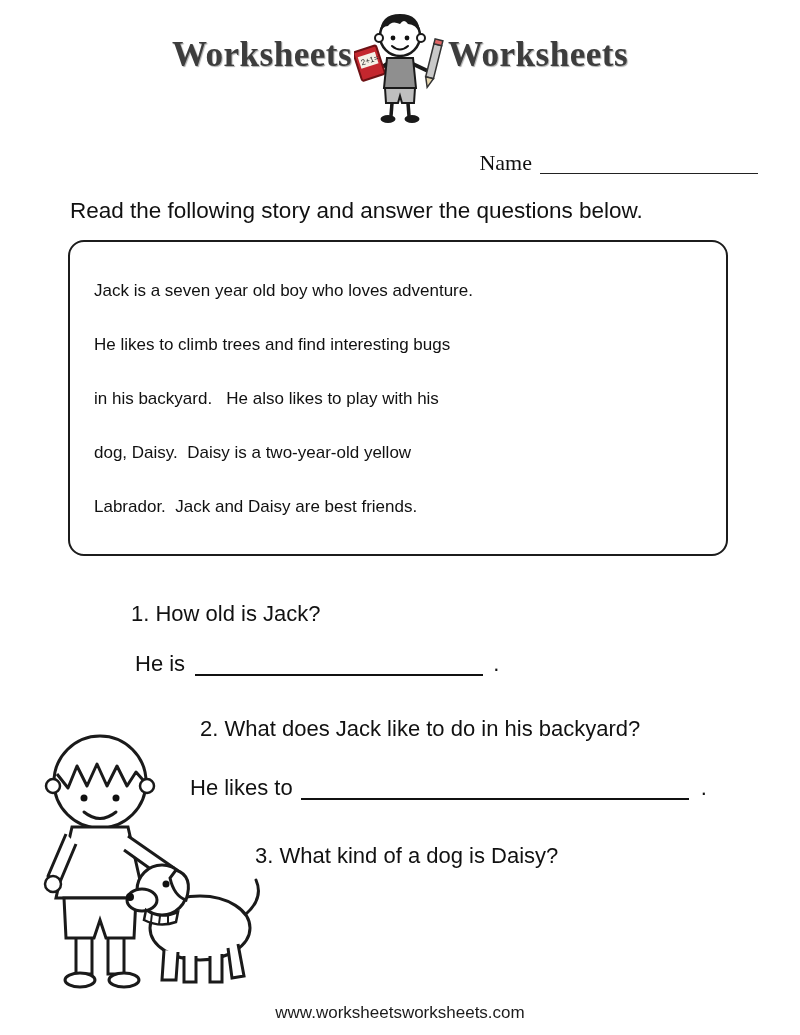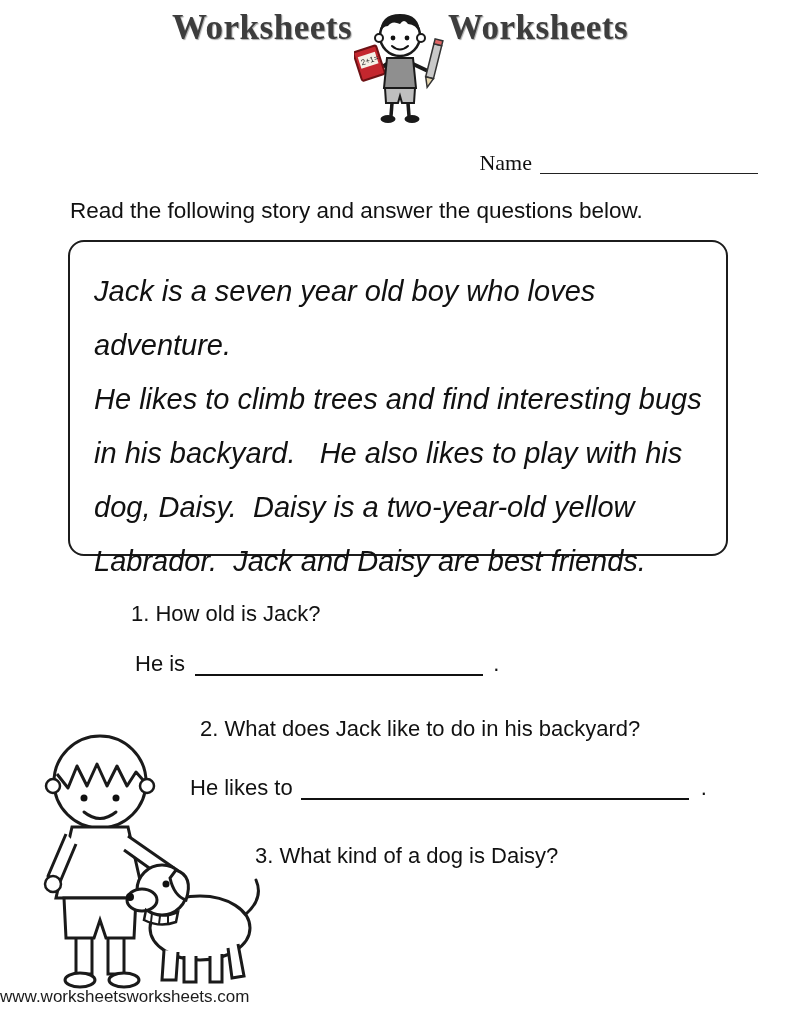--- a/index.html
+++ b/index.html
@@ -5,21 +5,21 @@
   * { margin:0; padding:0; box-sizing:border-box; }
   html,body { background:#fff; }
   .sheet {
     position:relative; width:800px; height:1035px; margin:0 auto;
     background:#fff; color:#111; overflow:hidden;
     font-family:"Liberation Sans", sans-serif;
   }
   
   .logo-row {
     position:absolute; top:8px; left:0; right:0;
-    display:flex; justify-content:center; align-items:flex-start; gap:2px;
+    display:flex; justify-content:center; align-items:center; gap:2px;
   }
   .logo-text {
     font-family:"Liberation Serif", serif; font-weight:700;
     font-size:35px; color:#3d3d3d; letter-spacing:.5px;
     text-shadow:1px 1px 1px #a9a9a9; margin-bottom:24px;
   }
   .logo-boy { width:92px; height:118px; }
   
   .name-row {
     position:absolute; top:150px; right:42px;
@@ -30,42 +30,42 @@
     border-bottom:1.5px solid #222; vertical-align:-4px;
   }
   
   .instructions { position:absolute; top:198px; left:70px; font-size:22.5px; }
   
   .story-box {
     position:absolute; top:240px; left:68px; width:660px; height:316px;
     border:2.5px solid #1c1c1c; border-radius:16px;
     padding:22px 18px 0 24px;
   }
-  .story-text { font-size:29px; line-height:54px; white-space:pre-wrap;font-style:italic; }
+  .story-text { font-size:17px; line-height:54px; white-space:pre-wrap; }
   
   .question, .answer { position:absolute; font-size:22px; white-space:nowrap; }
   .blank {
     display:inline-block; height:1em; border-bottom:2px solid #111;
     vertical-align:-5px;
   }
   #q1 { left:95px;  top:601px;margin-left:36px; }
   #a1 { left:135px; top:651px; }
   #a1 .blank { width:288px; margin:0 10px 0 10px; }
   #q2 { left:200px; top:716px; }
   #a2 { left:190px; top:775px; }
   #a2 .blank { width:388px; margin:0 12px 0 8px; }
   #q3 { left:255px; top:843px; }
   #a3 { left:275px; top:903px; }
   #a3 .blank { width:305px; margin:0 12px 0 10px; }
   
   .illustration { position:absolute; left:28px; top:724px; }
   
   .footer {
-    position:absolute; left:0; right:0; bottom:28px;
-    font-size:17px; color:#1c1c1c;
+    position:absolute; left:0; right:0; bottom:12px;
+    text-align:center; font-size:17px; color:#1c1c1c;
   }
 </style>
 </head>
 <body>
 
 <div class="sheet">
 
   <div class="logo-row">
     <span class="logo-text">Worksheets</span>
     <svg class="logo-boy" viewBox="0 0 92 118" xmlns="http://www.w3.org/2000/svg">

